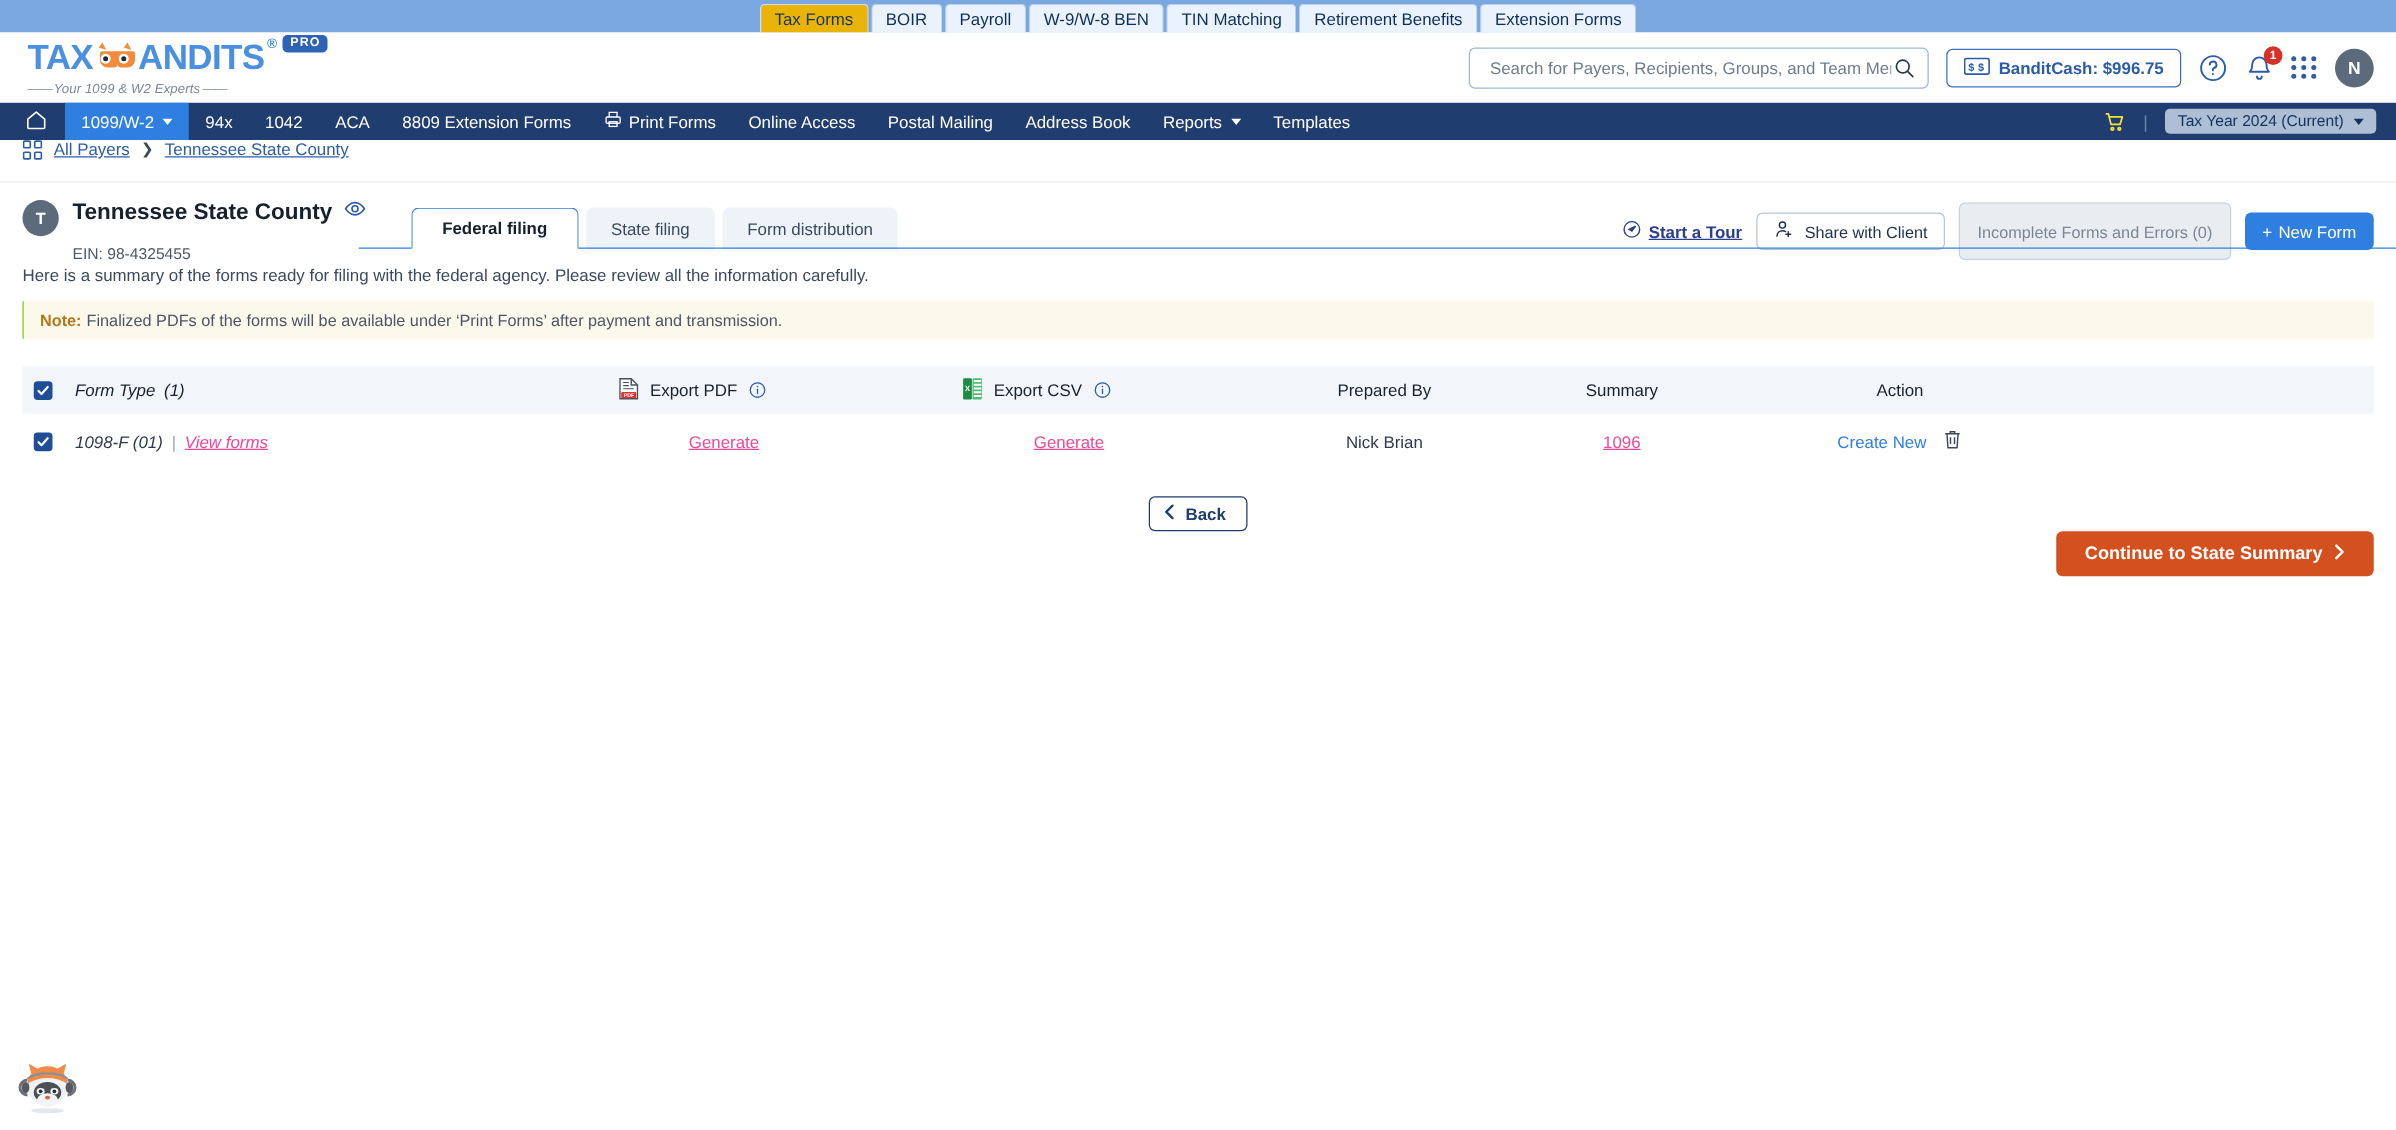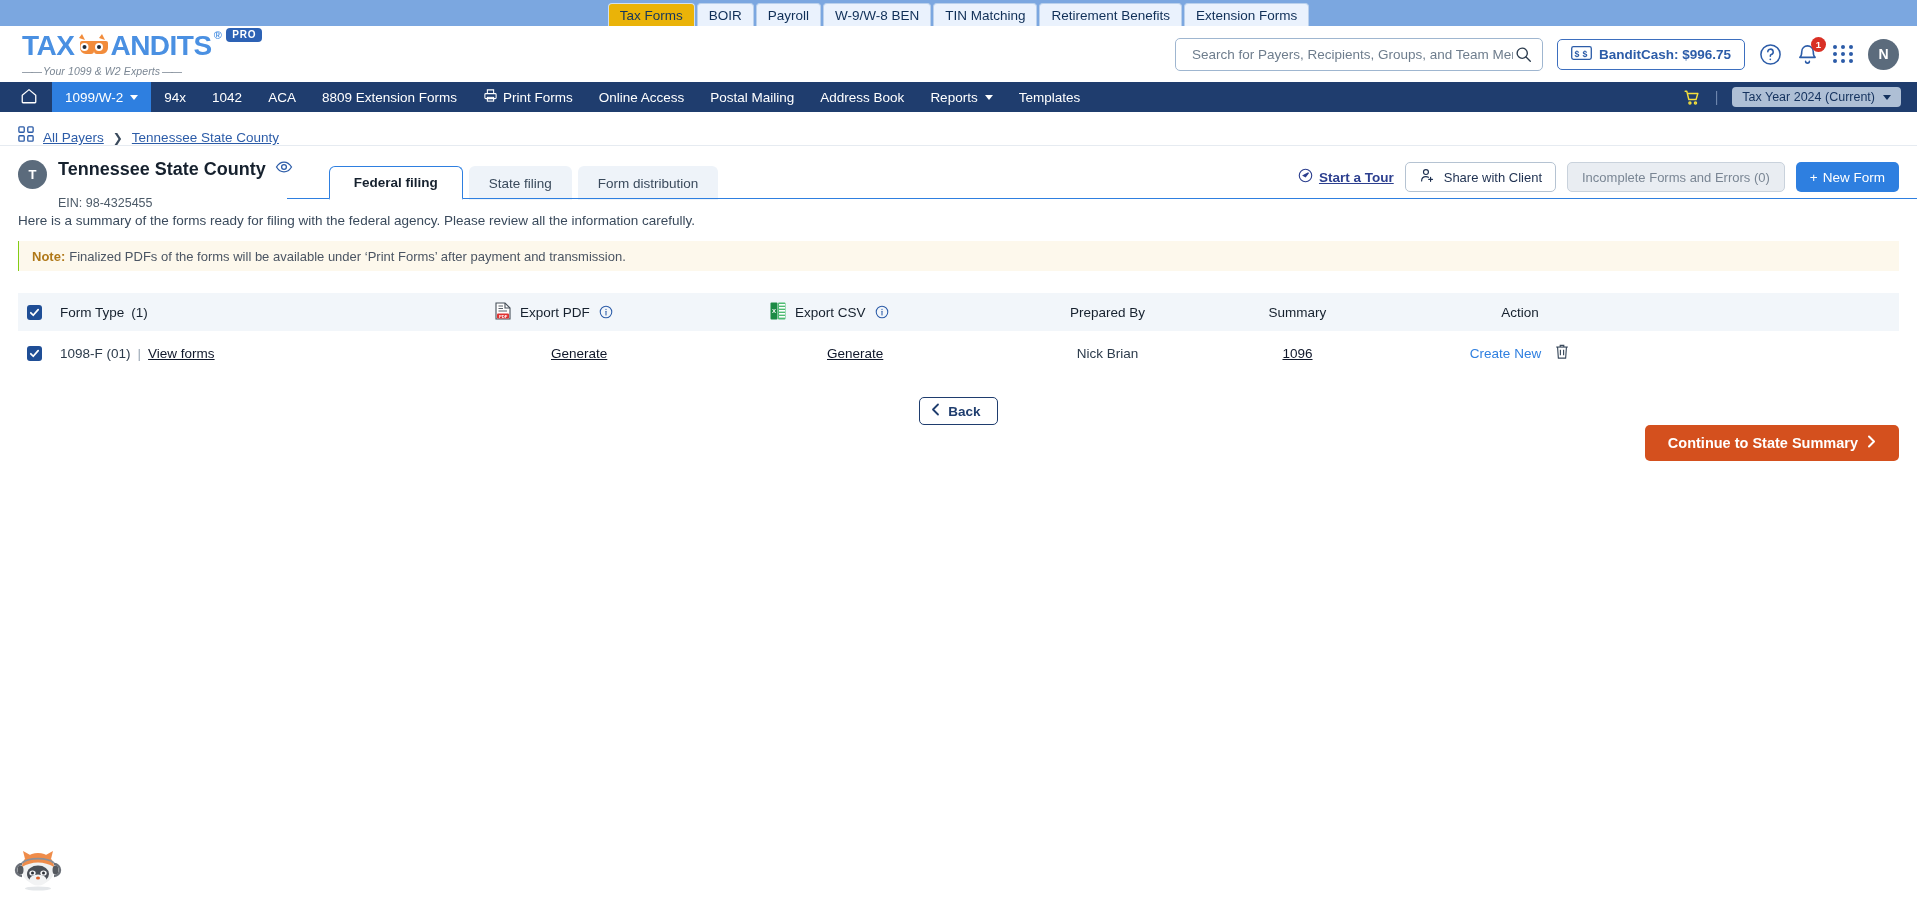--- a/index.html
+++ b/index.html
@@ -132,21 +132,21 @@
     border-radius: 4px; padding: 3px 10px; display: flex; align-items: center; gap: 8px;
     cursor: pointer; font-weight: 500;
   }
   .caret-d-dark {
     width: 0; height: 0; border-left: 4px solid transparent;
     border-right: 4px solid transparent; border-top: 5px solid #14325e;
   }
 
   
   .breadcrumb {
-    height: 34px; display: flex; align-items: flex-end; gap: 9px;
+    height: 34px; display: flex; align-items: flex-start; gap: 9px;
     padding: 0 18px; font-size: 13.5px; border-bottom: 1px solid #e6ebf1;
   }
   .bc-link { color: #2c5ca8; text-decoration: underline; cursor: pointer; }
   .bc-sep { color: #3a4a5c; font-size: 12px; }
 
   
   .payer-header {
     display: flex; align-items: flex-start; padding: 12px 18px 0 18px;
     position: relative; height: 53px;
   }
@@ -188,21 +188,21 @@
     color: #2c3f8f; font-size: 13.5px; font-weight: 600;
     text-decoration: underline; cursor: pointer;
   }
   .btn-outline {
     border: 1px solid #b5c3d2; border-radius: 5px; background: #fff;
     height: 30px; display: flex; align-items: center; gap: 8px;
     padding: 0 13px; font-size: 13px; color: #1e3050; cursor: pointer;
   }
   .btn-disabled {
     border: 1px solid #c9d2dc; border-radius: 5px; background: #e9edf2;
-    height: 30px; display: flex; align-items: center; padding: 0 14px;
+    height: 46px; display: flex; align-items: center; padding: 0 14px;
     font-size: 13px; color: #7a8694; cursor: default;
   }
   .btn-primary {
     background: #2e7fe0; color: #fff; border-radius: 5px;
     height: 30px; display: flex; align-items: center; gap: 5px;
     padding: 0 14px; font-size: 13.5px; cursor: pointer; font-weight: 500;
   }
 
   
   .summary-line {
@@ -220,33 +220,33 @@
   .tbl { margin: 22px 18px 0 18px; }
   .tbl-head {
     background: #f2f6fa; height: 38px; display: flex; align-items: center;
     font-size: 13.5px; color: #16212e;
   }
   .tbl-row {
     height: 44px; display: flex; align-items: center;
     font-size: 13.5px; color: #2c3b4b; background: #fff;
   }
   .c-check { width: 42px; display: flex; align-items: center; justify-content: flex-start; padding-left: 9px;}
-  .c-formtype { width: 435px; display: flex; align-items: flex-end; gap: 7px; }
+  .c-formtype { width: 435px; display: flex; align-items: flex-end; gap: 7px; font-style: italic; }
   .c-pdf { width: 275px; display: flex; align-items: center; gap: 9px; }
   .c-csv { width: 245px; display: flex; align-items: center; gap: 9px; }
   .c-prep { width: 185px; text-align: center; display: flex; justify-content: center; }
   .c-summ { width: 195px; text-align: center; display: flex; justify-content: center; }
   .c-act   { width: 250px; display: flex; justify-content: center; align-items: center; gap: 13px; }
 
   .chk {
     width: 15px; height: 15px; border-radius: 3px; background: #1f4e96;
     display: flex; align-items: center; justify-content: center; cursor: pointer;
   }
   .chk svg { display: block; }
-  .lnk { color: #0f172a; text-decoration: underline; cursor: pointer; }
+  .lnk { color: #ec4899; text-decoration: underline; cursor: pointer; }
   .lnk-plain { color: #2e7fe0; cursor: pointer; }
   .sep-pipe { color: #9aa7b5; }
   .info-i { cursor: pointer; display: flex; align-items: center; }
 
   
   .footer-row {
     display: flex; align-items: center; padding: 22px 18px 0 18px; flex-direction: column;
   }
   .btn-back {
     border: 1px solid #1f3d6e; border-radius: 5px; background: #fff;

